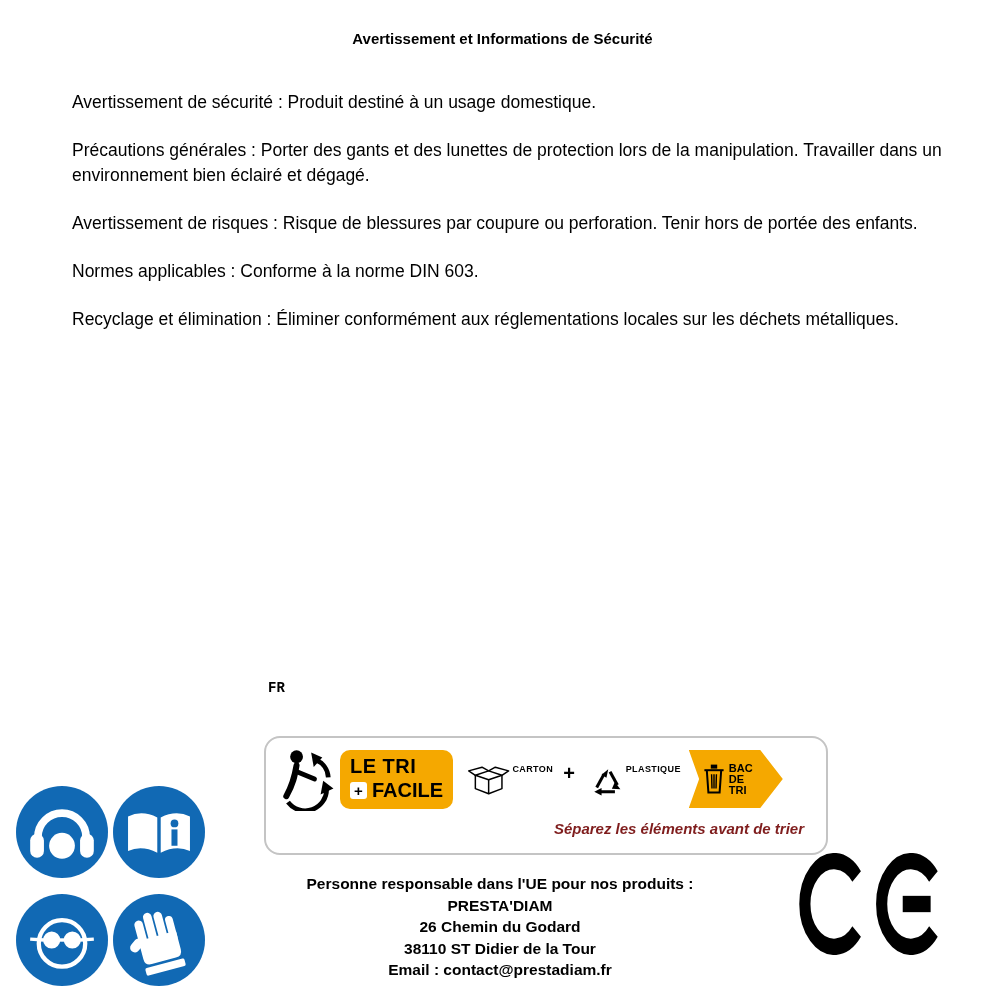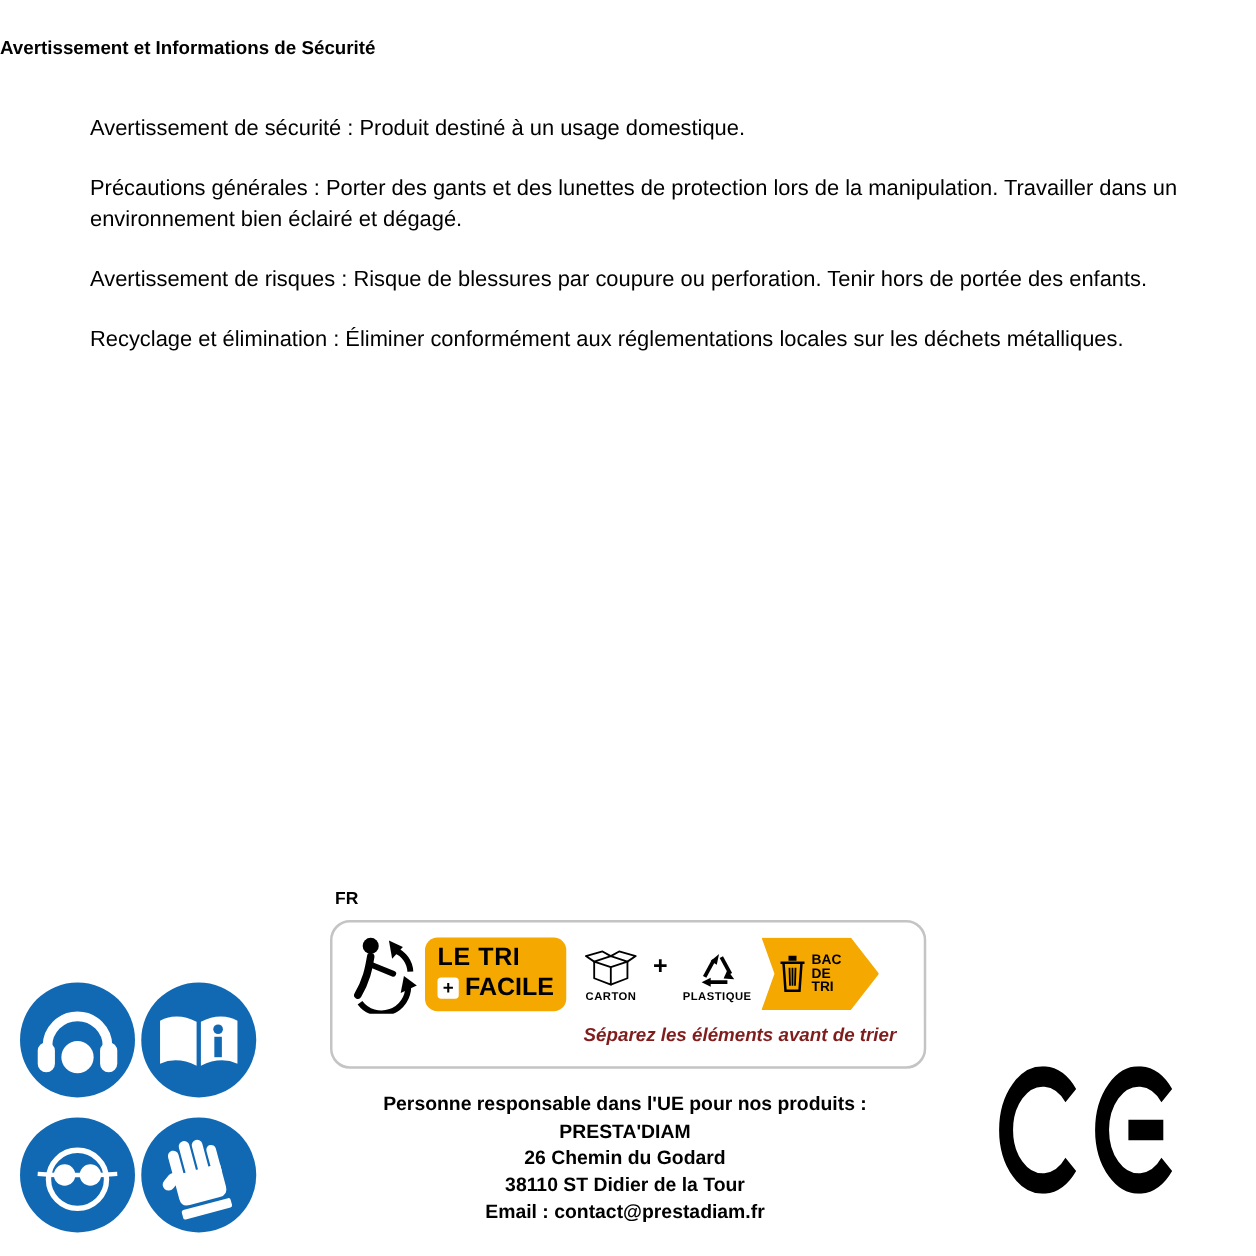--- a/index.html
+++ b/index.html
@@ -4,44 +4,44 @@
 <style>
   :root{
     --safety-blue:#1169B4;
     --tri-yellow:#F5A800;
   }
   html,body{margin:0;padding:0;background:#fff;}
   .page{
     position:relative;width:1005px;height:1005px;background:#fff;overflow:hidden;
     font-family:"Liberation Sans",sans-serif;color:#000;
   }
-  .title{margin:0;padding-top:30px;font-size:15px;font-weight:bold;}
+  .title{margin:0;padding-top:30px;text-align:center;font-size:15px;font-weight:bold;}
   .content{margin:43px 38px 0 72px;font-size:17.5px;line-height:1.47;}
   .content p{margin:0 0 22px 0;}
 
   
   .safety-grid{position:absolute;left:16px;top:786px;display:grid;
     grid-template-columns:92px 92px;column-gap:5px;row-gap:16px;}
   .sicon{width:92px;height:92px;border-radius:50%;background:var(--safety-blue);
     display:flex;align-items:center;justify-content:center;}
   .sicon svg{width:86px;height:86px;display:block;}
 
   
-  .fr-label{position:absolute;left:268px;top:710px;font-size:14px;font-weight:bold;}
-  .badge{position:absolute;left:264px;top:736px;width:477px;height:119px;
+  .fr-label{position:absolute;left:268px;top:680px;font-size:14px;font-weight:bold;font-family:Liberation Mono, monospace;}
+  .badge{position:absolute;left:264px;top:736px;width:564px;height:119px;
     border:2px solid #c4c4c4;border-radius:16px;box-sizing:border-box;background:#fff;
     padding:6px 8px 0 10px;}
   .badge-row{display:flex;align-items:center;height:70px;}
   .triman svg{width:60px;height:64px;display:block;}
   .tri-pill{background:var(--tri-yellow);border-radius:10px;padding:5px 10px 7px 10px;margin-left:4px;}
   .tri-l1{font-size:20px;font-weight:bold;letter-spacing:.5px;}
   .tri-l2{display:flex;align-items:center;font-size:20px;font-weight:bold;margin-top:1px;}
   .plus-box{background:#fff;width:17px;height:17px;border-radius:3px;display:flex;
     align-items:center;justify-content:center;font-size:15px;margin-right:5px;}
-  .mat{display:flex;flex-direction:column;align-items:center;margin-left:12px;}
+  .mat{display:flex;flex-direction:row;margin-left:12px;}
   .mat-icon svg{height:34px;display:block;}
   .mat-label{font-size:9px;font-weight:bold;letter-spacing:.4px;margin-top:2px;}
   .mid-plus{font-size:20px;font-weight:bold;margin:0 0 12px 10px;}
   .flag{margin-left:8px;width:94px;height:58px;background:var(--tri-yellow);
     clip-path:polygon(0 0,76% 0,100% 50%,76% 100%,0 100%,11% 50%);
     display:flex;align-items:center;padding-left:13px;box-sizing:border-box;}
   .bin svg{width:24px;height:36px;display:block;}
   .bin-text{margin-left:3px;font-size:11px;font-weight:bold;line-height:11px;}
   .badge-caption{text-align:right;padding-right:14px;font-size:15px;font-weight:bold;
     font-style:italic;margin-top:6px;color:#7f1d1d;}
@@ -56,20 +56,21 @@
 <body>
 
 <div class="page">
 
   <h1 class="title">Avertissement et Informations de Sécurité</h1>
 
   <div class="content">
     <p>Avertissement de sécurité : Produit destiné à un usage domestique.</p>
     <p>Précautions générales : Porter des gants et des lunettes de protection lors de la manipulation. Travailler dans un environnement bien éclairé et dégagé.</p>
     <p>Avertissement de risques : Risque de blessures par coupure ou perforation. Tenir hors de portée des enfants.</p>
+    <p>Normes applicables : Conforme à la norme DIN 603.</p>
     <p>Recyclage et élimination : Éliminer conformément aux réglementations locales sur les déchets métalliques.</p>
   </div>
 
   <div class="safety-grid">
     <div class="sicon">
       <svg viewBox="0 0 100 100" aria-hidden="true">
         <path d="M22 64 v-8 a28 28 0 0 1 56 0 v8" stroke="#fff" stroke-width="9" fill="none"></path>
         <rect x="13" y="52" width="16" height="28" rx="8" fill="#fff"></rect>
         <rect x="71" y="52" width="16" height="28" rx="8" fill="#fff"></rect>
         <circle cx="50" cy="66" r="15" fill="#fff"></circle>

